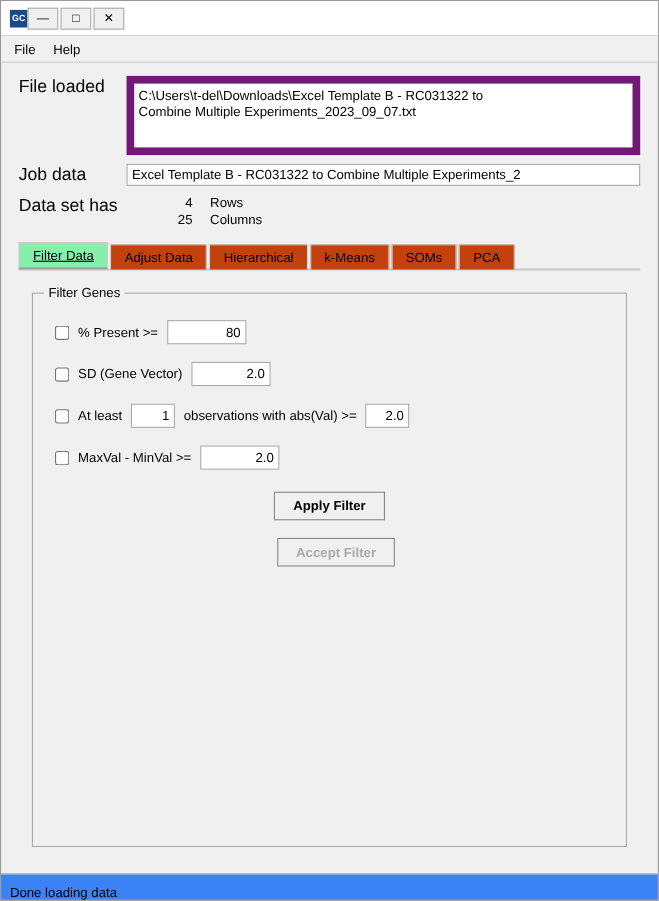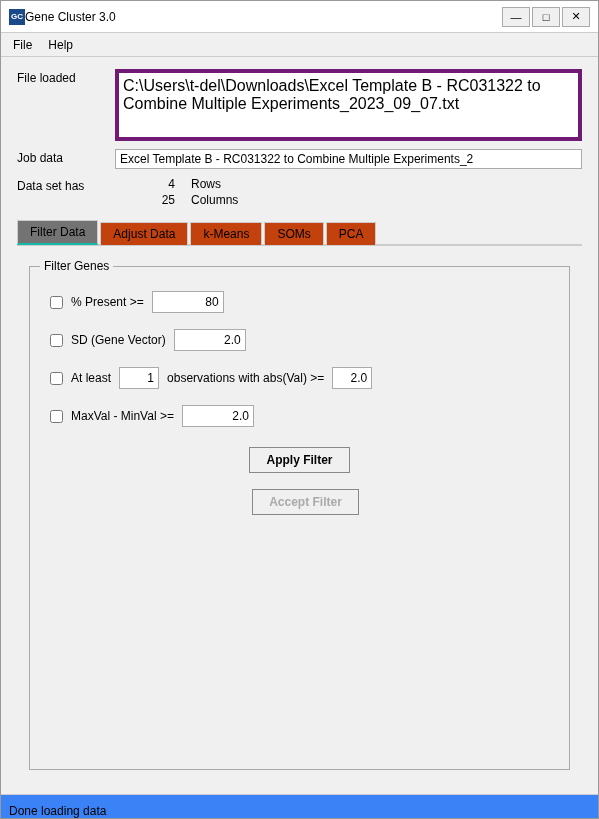--- a/index.html
+++ b/index.html
@@ -95,32 +95,32 @@
     }
 
     .info-row {
       display: flex;
       align-items: flex-start;
       gap: 8px;
     }
 
     .info-label {
       width: 90px;
-      font-size: 12px;
+      font-size: 16px;
       flex-shrink: 0;
       padding-top: 2px;
     }
 
     .file-textarea {
       flex: 1;
       height: 72px;
-      border: 4px solid #701a75;
+      border: 7px solid #701a75;
       background: #fff;
       padding: 4px;
-      font-size: 16px;
+      font-size: 12px;
       resize: none;
       font-family: inherit;
     }
 
     .info-input {
       flex: 1;
       height: 20px;
       border: 1px solid #aaa;
       background: #fff;
       padding: 2px 4px;
@@ -165,24 +165,25 @@
       border-bottom: none;
       background: #c2410c;
       cursor: pointer;
       font-size: 12px;
       margin-right: 2px;
       position: relative;
       bottom: -1px;
     }
 
     .tab.active {
-      background: #737373;
-      border-bottom: 2px solid #14b8a6;
+      background: #86efac;
+      border-bottom: 2px solid #a3a3a3;
       font-weight: normal;
       z-index: 1;
+      text-decoration: underline;
     }
 
     
     .tab-content {
       flex: 1;
       padding: 12px;
       display: flex;
       flex-direction: column;
     }
 
@@ -308,21 +309,20 @@
   </style>
 </head>
 <body>
 
 <div class="window">
 
   <div class="title-bar">
     <div class="app-icon">
       <span>GC</span>
     </div>
-    <span class="title-bar-text">Gene Cluster 3.0</span>
     <div class="title-bar-controls">
       <button class="title-bar-btn">—</button>
       <button class="title-bar-btn">□</button>
       <button class="title-bar-btn">✕</button>
     </div>
   </div>
 
   <div class="menu-bar">
     <div class="menu-item">File</div>
     <div class="menu-item">Help</div>
@@ -355,20 +355,21 @@
             <span class="dataset-unit">Columns</span>
           </div>
         </div>
       </div>
 
     </div>
 
     <div class="tabs-container">
       <div class="tab active">Filter Data</div>
       <div class="tab">Adjust Data</div>
+      <div class="tab">Hierarchical</div>
       <div class="tab">k-Means</div>
       <div class="tab">SOMs</div>
       <div class="tab">PCA</div>
     </div>
 
     <div class="tab-content">
       <div class="group-box">
         <span class="group-box-legend">Filter Genes</span>
 
         <div class="filter-rows">

